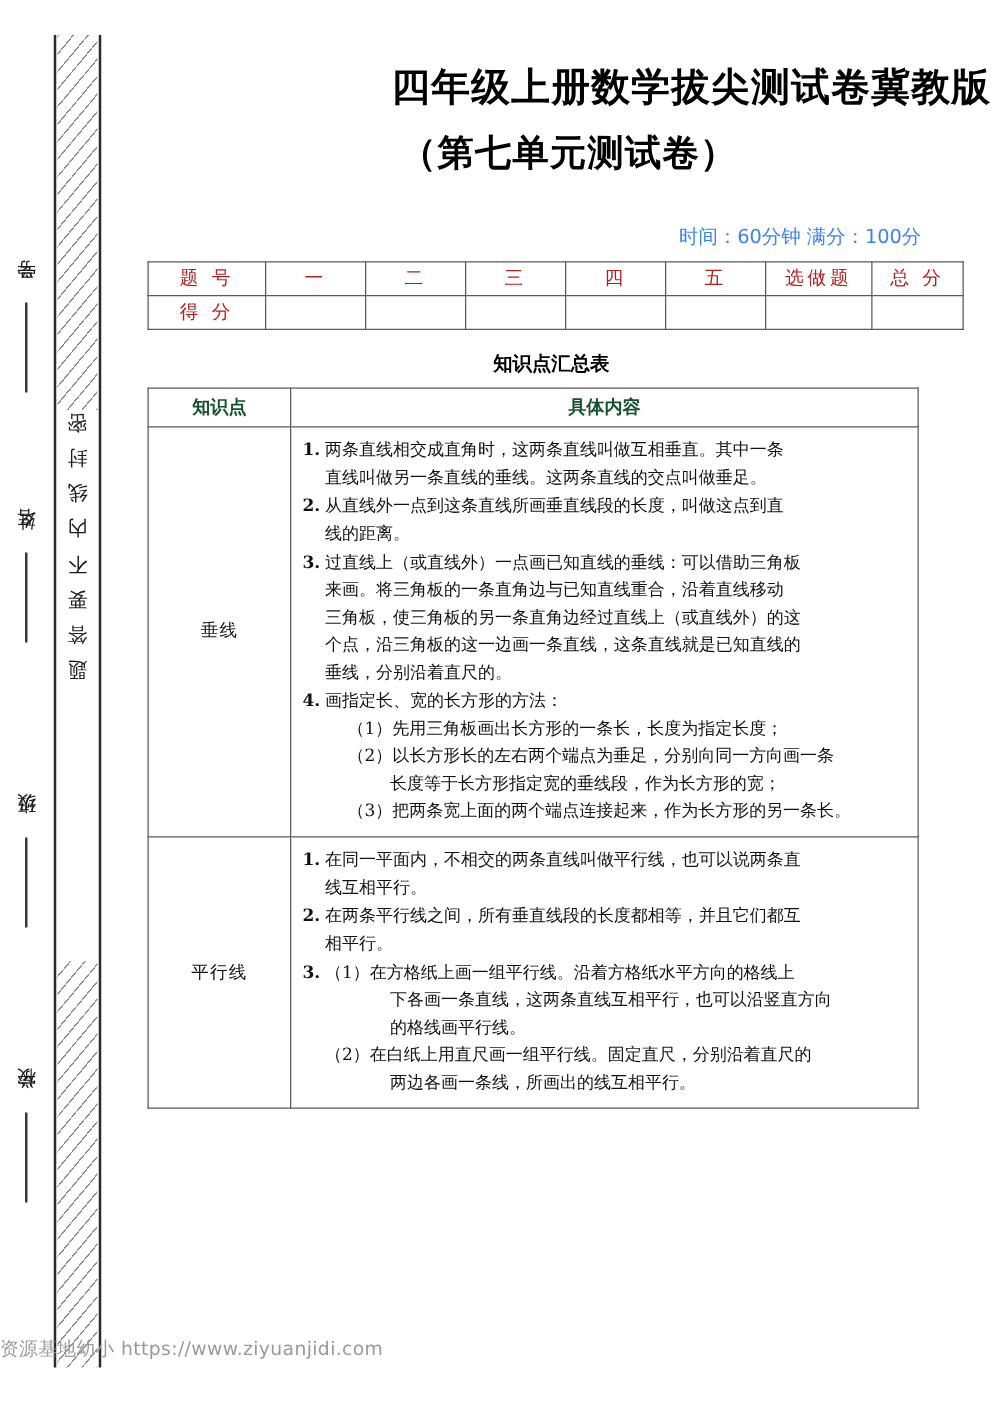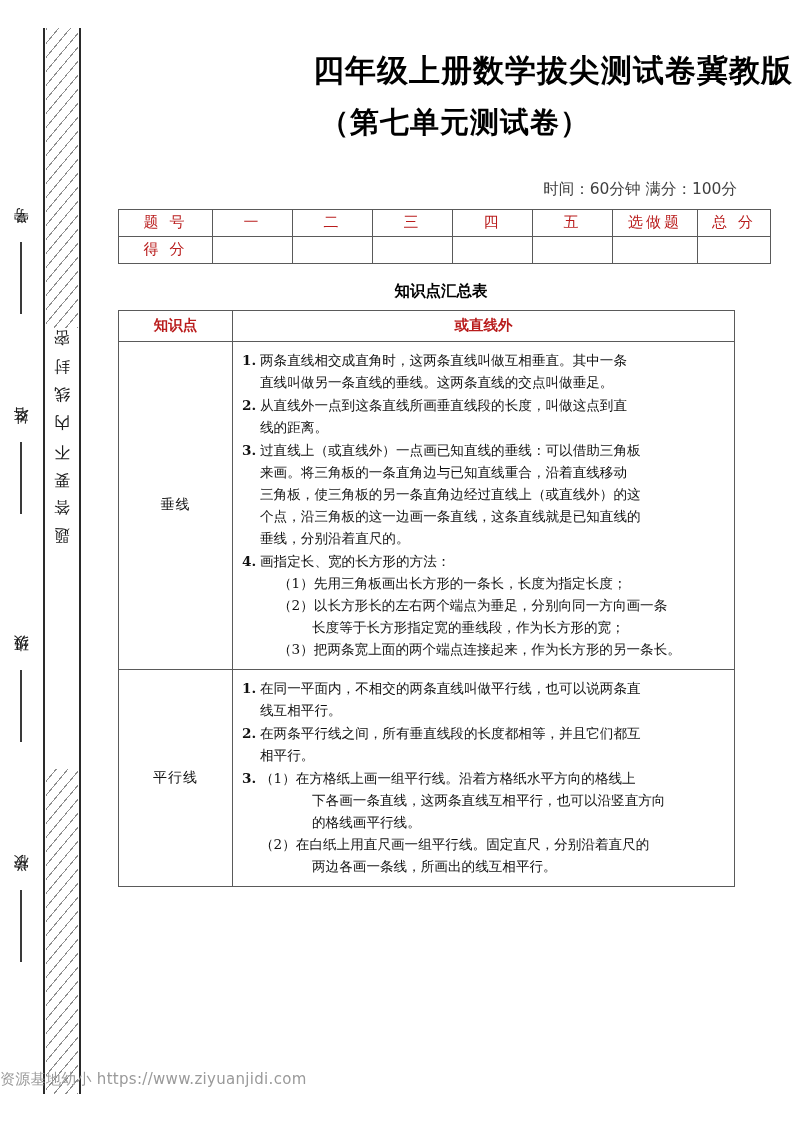--- a/index.html
+++ b/index.html
@@ -129,21 +129,21 @@
     letter-spacing: 1px;
     color: #000;
     margin-top: 16px;
     line-height: 1.18;
   }
 
   .exam-meta {
     text-align: right;
     font-family: "DejaVu Sans", sans-serif;
     font-size: 15.5px;
-    color: #404040;
+    color: #3b82f6;
     margin-top: 40px;
     padding-right: 56px;
   }
 
   
   .score-table {
     margin: 9px auto 0 0;
     margin-left: 1px;
     width: 617px;
     border-collapse: collapse;
@@ -188,21 +188,21 @@
     border: 1px solid #5a5a5a;
     padding: 0;
     vertical-align: middle;
   }
   .kp-table th.col-kp { width: 113px; }
   .kp-table th {
     height: 30px;
     font-family: "DejaVu Sans", sans-serif;
     font-weight: bold;
     font-size: 14.5px;
-    color: #b91c1c;
+    color: #14532d;
     text-align: center;
   }
   .kp-table td.kp-name {
     text-align: center;
     font-family: "DejaVu Sans", sans-serif;
     font-size: 14px;
     color: #111;
     letter-spacing: 1px;
   }
   .kp-table td.kp-body {
@@ -313,21 +313,21 @@
       </tr>
     </tbody>
   </table>
 
   <div class="kp-caption">知识点汇总表</div>
 
   <table class="kp-table">
     <thead>
       <tr>
         <th class="col-kp">知识点</th>
-        <th>或直线外</th>
+        <th>具体内容</th>
       </tr>
     </thead>
     <tbody>
 
       <tr>
         <td class="kp-name">垂线</td>
         <td class="kp-body">
 
           <div class="kp-item">
             <span class="kp-marker">1.</span>

